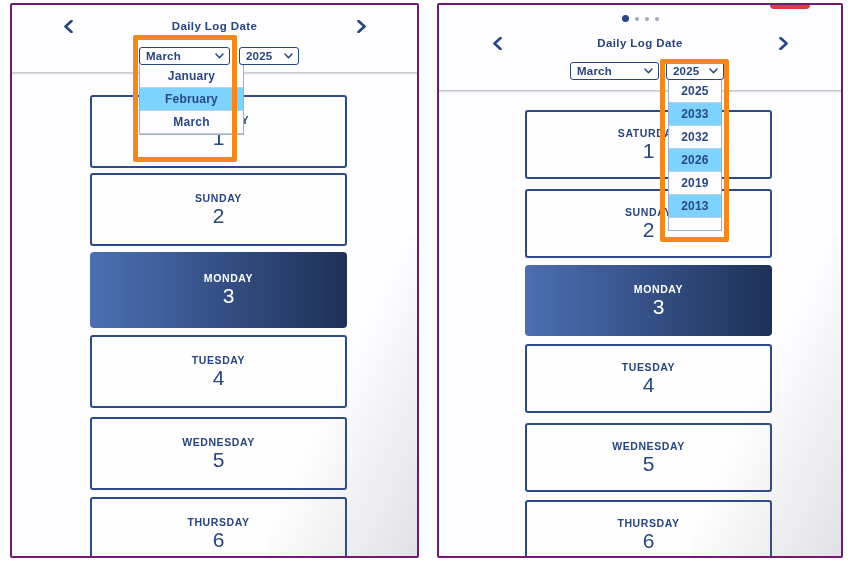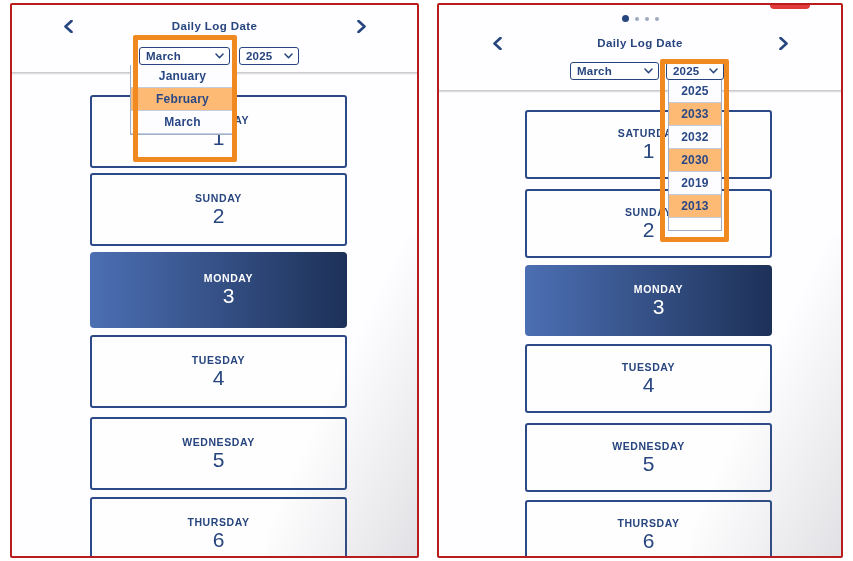--- a/index.html
+++ b/index.html
@@ -1,19 +1,19 @@
 <!DOCTYPE html>
 <html><head>
 <meta charset="utf-8">
 <style>
   * { margin:0; padding:0; box-sizing:border-box; }
   html,body { width:853px; height:561px; background:#ffffff; overflow:hidden;
               font-family:"Liberation Sans", sans-serif; }
 
-  .panel { position:absolute; background:#FEFDFF; border:2px solid #b91c1c;
+  .panel { position:absolute; background:#FEFDFF; border:2px solid #701a75;
            border-radius:2px; overflow:hidden; }
   #panel-left  { left:10px;  top:3px; width:409px; height:555px; }
   #panel-right { left:437px; top:3px; width:406px; height:555px; }
 
   .corner-shadow { position:absolute; right:0; bottom:0; width:150px; height:320px;
     background:linear-gradient(to top left, rgba(110,110,120,0.20), rgba(255,255,255,0) 55%);
     pointer-events:none; z-index:3; }
 
   
   .hdr-title { position:absolute; left:0; width:100%; text-align:center;
@@ -31,21 +31,21 @@
     display:flex; align-items:center; justify-content:space-between;
     padding:0 5px 0 6px; cursor:pointer; }
   .select-box .val { color:#27457E; font-weight:bold; font-size:11.5px; letter-spacing:.2px; }
   .select-box svg { width:9px; height:6px; flex:0 0 auto; }
 
   
   .opt-list { position:absolute; background:#FDFDFF; z-index:5;
     border:1px solid #9FAEC9; border-top:none; }
   .opt { height:23px; display:flex; align-items:center; justify-content:center;
     color:#2A4885; font-weight:bold; font-size:12px; letter-spacing:.2px;
-    border-bottom:1.5px solid #C3CDDD; background:#fdba74; cursor:pointer; }
+    border-bottom:1.5px solid #C3CDDD; background:#7dd3fc; cursor:pointer; }
   .opt:nth-child(odd) { background:#FDFDFF; }
   .opt-tail { height:12px; background:#FFFFFF; }
 
   
   .day-card { position:absolute; background:#FEFEFF; border:2px solid #2B4A87;
     border-radius:3px; z-index:1; display:flex; flex-direction:column;
     align-items:center; justify-content:center; gap:1px; cursor:pointer; }
   .day-card .dname { color:#27457E; font-weight:bold; font-size:10.5px; letter-spacing:.6px; }
   .day-card .dnum  { color:#27457E; font-size:21px; font-weight:500; line-height:1.05; }
   .day-card.selected { background:linear-gradient(90deg,#4C6FB3 0%, #1D3158 100%);
@@ -83,21 +83,21 @@
   </div>
 
   <div class="divider" style="top:67px;"></div>
 
   <div class="select-box" style="left:127px; top:42px; width:91px;">
     <span class="val">March</span>
     <svg viewBox="0 0 9 6">
       <polyline points="1,1 4.5,4.7 8,1" fill="none" stroke="#27457E" stroke-width="1.5" stroke-linecap="round" stroke-linejoin="round"></polyline>
     </svg>
   </div>
-  <div class="opt-list" style="left:118px; top:60px; width:105px;text-align:right;">
+  <div class="opt-list" style="left:127px; top:60px; width:105px;text-align:right;">
     <div class="opt">January</div>
     <div class="opt">February</div>
     <div class="opt">March</div>
   </div>
 
   <div class="select-box" style="left:227px; top:42px; width:60px;">
     <span class="val">2025</span>
     <svg viewBox="0 0 9 6">
       <polyline points="1,1 4.5,4.7 8,1" fill="none" stroke="#27457E" stroke-width="1.5" stroke-linecap="round" stroke-linejoin="round"></polyline>
     </svg>
@@ -168,21 +168,21 @@
   <div class="select-box" style="left:227px; top:57px; width:58px;">
     <span class="val">2025</span>
     <svg viewBox="0 0 9 6">
       <polyline points="1,1 4.5,4.7 8,1" fill="none" stroke="#27457E" stroke-width="1.5" stroke-linecap="round" stroke-linejoin="round"></polyline>
     </svg>
   </div>
   <div class="opt-list" style="left:229px; top:75px; width:54px;">
     <div class="opt">2025</div>
     <div class="opt">2033</div>
     <div class="opt">2032</div>
-    <div class="opt">2030</div>
+    <div class="opt">2026</div>
     <div class="opt">2019</div>
     <div class="opt">2013</div>
     <div class="opt-tail"></div>
   </div>
 
   <div class="day-card" style="left:86px; top:105px; width:247px; height:69px;">
     <span class="dname">SATURDAY</span>
     <span class="dnum">1</span>
   </div>
   <div class="day-card" style="left:86px; top:184px; width:247px; height:69px;">

